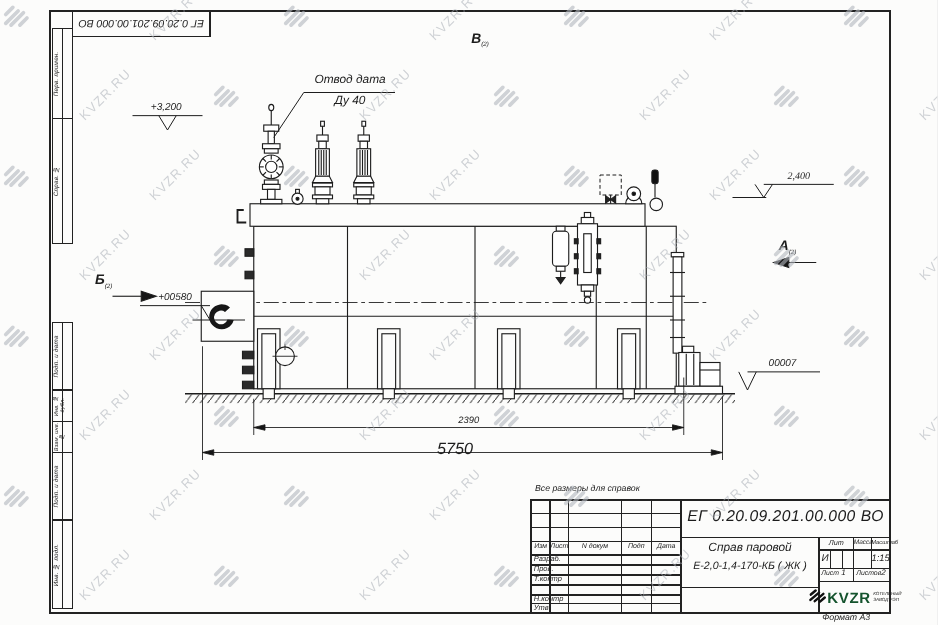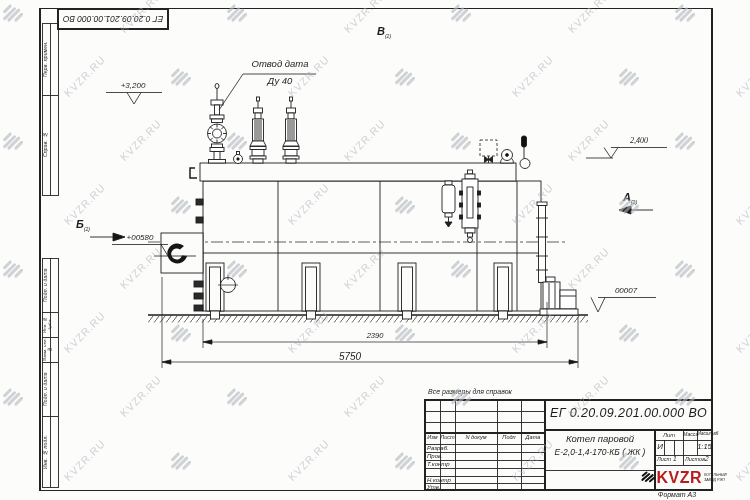--- a/index.html
+++ b/index.html
@@ -17,21 +17,21 @@
   #wm{position:absolute;inset:0;pointer-events:none;z-index:9;}
   .wm-text{position:absolute;transform:rotate(-45deg);font-size:10.5px;color:#a9aeb6;opacity:.55;
            letter-spacing:1px;font-family:"Liberation Sans",sans-serif;}
   .wm-logo{position:absolute;display:flex;flex-direction:column;gap:1.5px;transform:rotate(-45deg);opacity:.6;}
   .wm-logo i{display:block;height:3px;background:#b2b7be;border-radius:1.5px;}
   
   .tb-logo{position:absolute;left:656px;top:466px;width:56px;height:23px;display:flex;
            align-items:center;justify-content:center;gap:2px;}
   .logo-mark{display:inline-flex;flex-direction:column;gap:1px;transform:rotate(-40deg);}
   .logo-mark i{display:block;height:2px;background:#111;border-radius:1px;}
-  .logo-word{font-size:16px;font-weight:bold;letter-spacing:.5px;color:#b91c1c;}
+  .logo-word{font-size:12px;font-weight:bold;letter-spacing:.5px;color:#14532d;}
   .logo-sub{display:flex;flex-direction:column;font-size:3.6px;font-style:italic;color:#222;line-height:1.2;}
 </style>
 </head>
 <body>
 
 <div class="page">
 
 <svg width="750" height="500" viewBox="0 0 750 500">
   <defs>
     <pattern id="hatch" width="6" height="8" patternUnits="userSpaceOnUse">
@@ -294,21 +294,21 @@
 <div class="vlab" style="left:42px;top:95px;height:100px;">Справ. №</div>
 <div class="vlab" style="left:42px;top:258px;height:54px;">Подп. и дата</div>
 <div class="vlab" style="left:42px;top:312px;height:25px;font-size:4.4px;">Инв. № дубл.</div>
 <div class="vlab" style="left:42px;top:337px;height:25px;font-size:4.4px;">Взам. инв. №</div>
 <div class="vlab" style="left:42px;top:362px;height:54px;">Подп. и дата</div>
 <div class="vlab" style="left:42px;top:416px;height:71px;">Инв. № подл.</div>
 
 <div class="t" style="left:428px;top:388px;font-size:7px;">Все размеры для справок</div>
 
 <div class="t ctr" style="left:545px;top:407px;width:167px;font-size:12.5px;letter-spacing:.4px;">ЕГ 0.20.09.201.00.000  ВО</div>
-<div class="t ctr" style="left:545px;top:434px;width:110px;font-size:9.5px;">Котел паровой</div>
+<div class="t ctr" style="left:545px;top:434px;width:110px;font-size:9.5px;">Справ паровой</div>
 <div class="t ctr" style="left:545px;top:448px;width:110px;font-size:8.5px;">Е-2,0-1,4-170-КБ ( ЖК )</div>
 
 <div class="t ctr" style="left:425px;top:435px;width:15px;font-size:5.6px;">Изм</div>
 <div class="t ctr" style="left:440px;top:435px;width:15px;font-size:5.6px;">Лист</div>
 <div class="t ctr" style="left:455px;top:435px;width:42px;font-size:5.6px;">N докум</div>
 <div class="t ctr" style="left:497px;top:435px;width:24px;font-size:5.6px;">Подп</div>
 <div class="t ctr" style="left:521px;top:435px;width:24px;font-size:5.6px;">Дата</div>
 
 <div class="t" style="left:427px;top:445px;font-size:6px;">Разраб.</div>
 <div class="t" style="left:427px;top:453px;font-size:6px;">Пров.</div>
@@ -345,21 +345,21 @@
 
 <div class="t ctr" style="left:245px;top:59px;width:70px;font-size:9.5px;">Отвод дата</div>
 <div class="t ctr" style="left:245px;top:76px;width:70px;font-size:9.5px;">Ду 40</div>
 
 <div class="t ctr" style="left:106px;top:82px;width:54px;font-size:8px;">+3,200</div>
 <div class="t ctr" style="left:612px;top:137px;width:54px;font-size:8px;font-family:Liberation Serif, serif;">2,400</div>
 <div class="t ctr" style="left:112px;top:234px;width:56px;font-size:8px;">+00580</div>
 <div class="t ctr" style="left:598px;top:287px;width:56px;font-size:8px;">00007</div>
 
 <div class="t ctr" style="left:345px;top:332px;width:60px;font-size:7.5px;">2390</div>
-<div class="t ctr" style="left:320px;top:352px;width:60px;font-size:10px;">5750</div>
+<div class="t ctr" style="left:334px;top:352px;width:60px;font-size:13px;">5750</div>
 
 <div class="t view" style="left:377px;top:26px;"><span>В</span><sub>(2)</sub></div>
 <div class="t view" style="left:623px;top:192px;"><span>А</span><sub>(2)</sub></div>
 <div class="t view" style="left:76px;top:219px;"><span>Б</span><sub>(2)</sub></div>
 
 <div id="wm">
       <div class="wm-logo" style="left: 2px; top: 6px;">
         <i style="margin-left: 5px; width: 11px;"></i>
         <i style="margin-left: 0px; width: 17px;"></i>
         <i style="margin-left: 2px; width: 17px;"></i>

